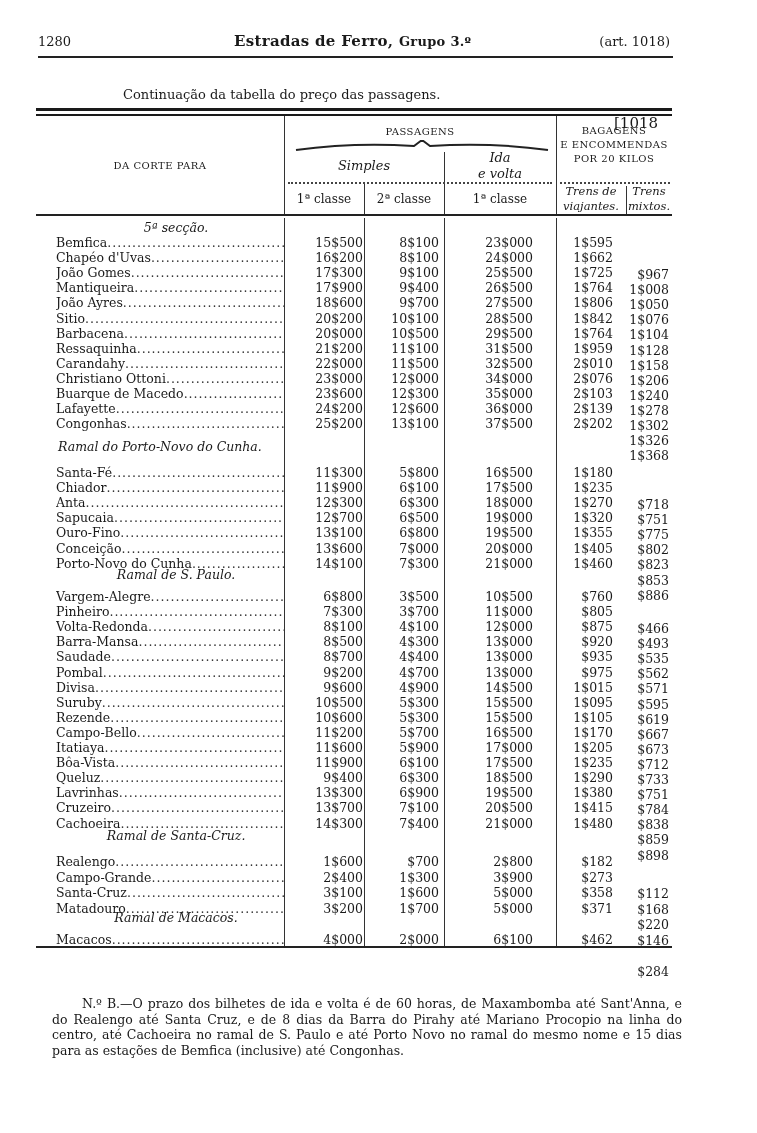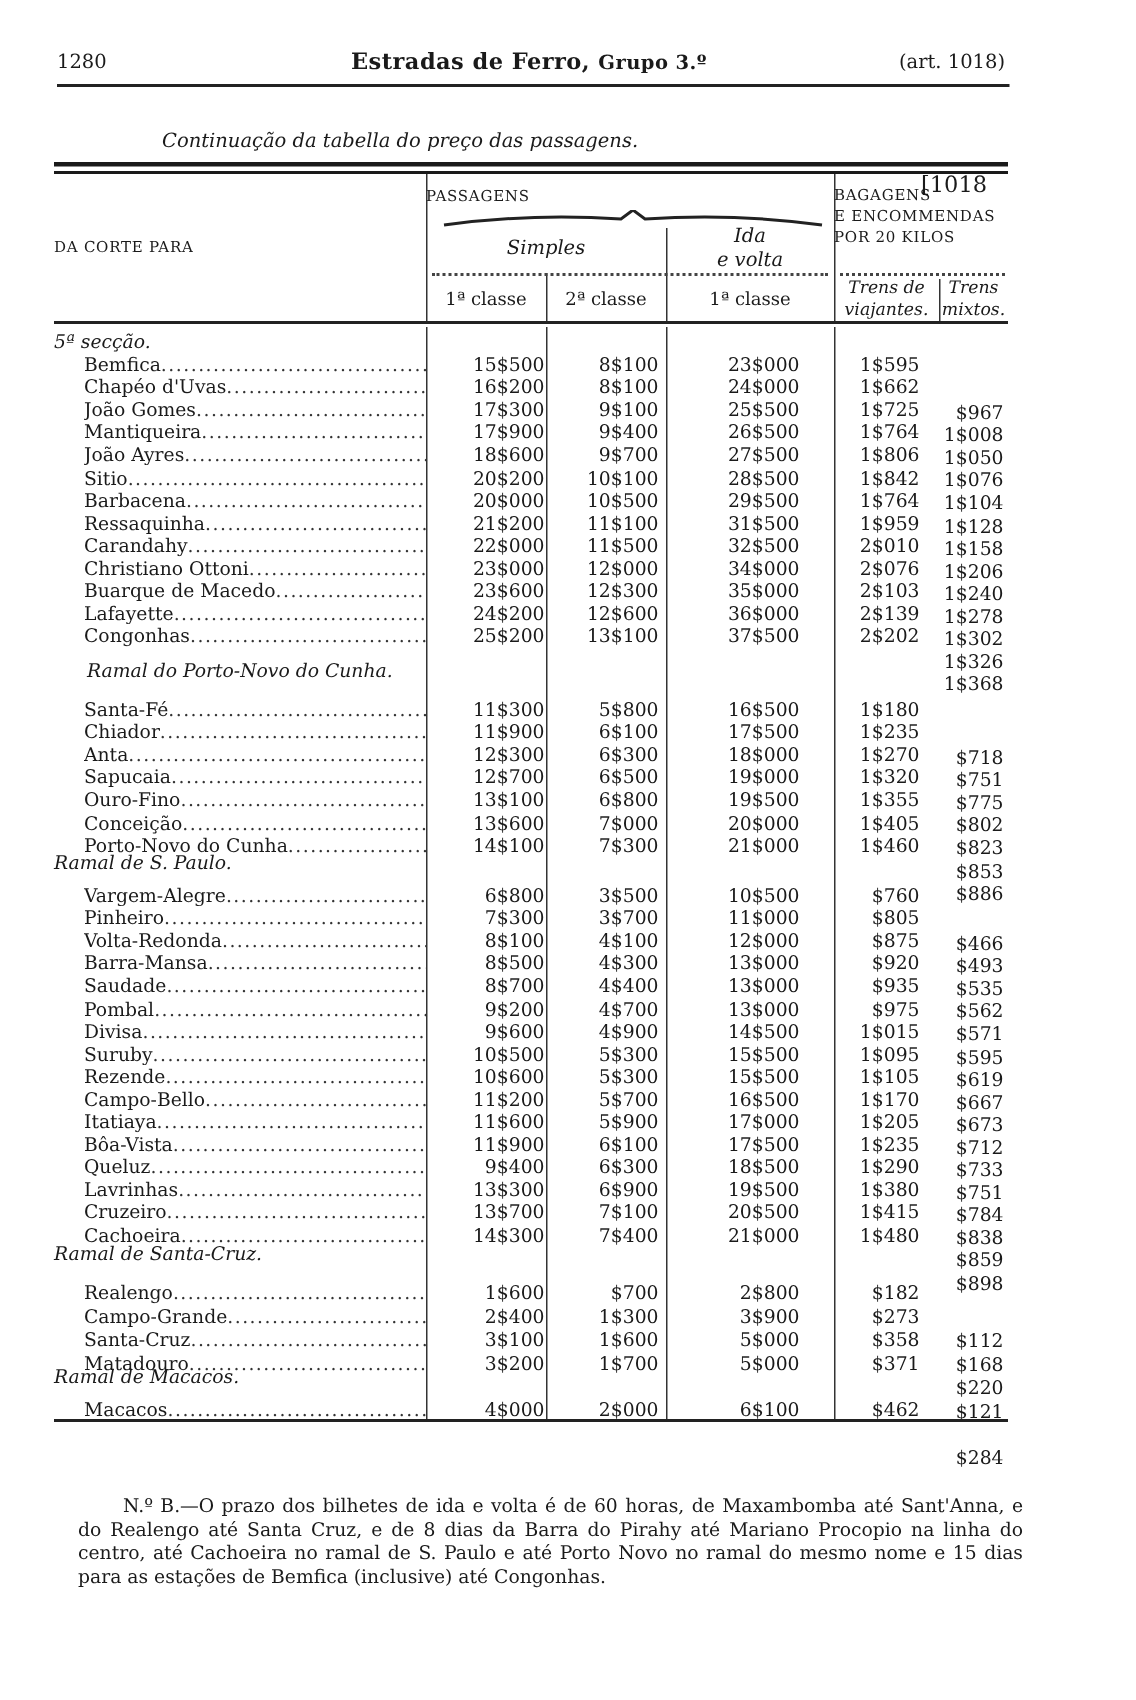--- a/index.html
+++ b/index.html
@@ -7,50 +7,50 @@
          font-family:"DejaVu Serif","Liberation Serif",serif; color:#1a1a1a; }
   .page { position:absolute; left:0; top:0; width:757px; height:1133px; }
 
   .running-head { position:absolute; left:38px; top:34px; width:632px; height:20px; }
   .rh-page { position:absolute; left:0; top:0; font-size:13px; }
   .rh-title { position:absolute; left:196px; top:-2px; font-size:15px; font-weight:bold; letter-spacing:0.3px; }
   .rh-title .grupo { font-weight:bold; font-size:13px; }
   .rh-art { position:absolute; right:0; top:0; font-size:13px; }
   .rh-rule { position:absolute; left:38px; top:56px; width:635px; height:2px; background:#222; }
 
-  .subtitle { position:absolute; left:108px; top:87px; font-style:italic; font-size:13px; }
+  .subtitle { position:absolute; left:123px; top:87px; font-size:13px; }
   .article-num { position:absolute; left:614px; top:87px; font-size:15px;margin-top:27px; }
 
   .double-rule { position:absolute; left:36px; width:636px; background:#1a1a1a; }
   .r1 { top:108px; height:3px; }
   .r2 { top:114px; height:1.5px; }
 
   .table { position:absolute; left:36px; top:116px; width:636px; }
   .vline { position:absolute; width:1px; background:#333; }
 
-  .h-label { position:absolute; font-size:10px; letter-spacing:0.5px; text-align:left; }
+  .h-label { position:absolute; font-size:10px; letter-spacing:0.5px; text-align:center; }
   .h-italic { position:absolute; font-style:italic; font-size:13px; text-align:center; }
   .h-cls { position:absolute; font-size:12px; text-align:center; }
   .h-small-italic { position:absolute; font-style:italic; font-size:11.5px; text-align:center; line-height:15px; }
   .wavy { position:absolute; height:4px; border-bottom:2px dotted #444; }
   .brace { position:absolute; }
 
   .header-bottom { position:absolute; left:36px; top:214px; width:636px; height:2px; background:#222; }
 
   .rows { position:absolute; left:36px; top:218px; width:636px; }
   .row { position:absolute; left:0; width:636px; height:14px; font-size:12.5px; line-height:14px; }
   .row .name { position:absolute; left:20px; width:228px; white-space:nowrap; overflow:hidden; }
   .row .name .dots { color:#333; letter-spacing:1px; }
   .row .v { position:absolute; text-align:right; }
   .v1 { left:255px; width:72px; }
   .v2 { left:335px; width:68px; }
   .v3 { left:420px; width:77px; }
   .v4 { left:505px; width:72px; }
   .v5 { left:580px; width:53px;margin-top:32px; }
-  .section { position:absolute; left:0; width:248px; height:15px; font-style:italic; font-size:12.5px; line-height:15px; }
+  .section { position:absolute; left:16px; width:248px; height:15px; font-style:italic; font-size:12.5px; text-align:center; line-height:15px; }
 
   .bottom-rule { position:absolute; left:36px; top:946px; width:636px; height:2px; background:#222; }
 
   .note { position:absolute; left:52px; top:964px; width:630px; font-size:12.5px; line-height:15.5px; text-align:justify;margin-top:32px; }
   .note p { margin:0; text-indent:30px; }
 </style>
 </head>
 <body>
 
 <div class="page">
@@ -432,21 +432,21 @@
           <div class="v v3">5$000</div>
           <div class="v v4">$358</div>
           <div class="v v5">$220</div>
         </div>
         <div class="row" style="top: 683.5px;">
           <div class="name"><span>Matadouro</span><span class="dots">............................................................</span></div>
           <div class="v v1">3$200</div>
           <div class="v v2">1$700</div>
           <div class="v v3">5$000</div>
           <div class="v v4">$371</div>
-          <div class="v v5">$121</div>
+          <div class="v v5">$146</div>
         </div>
       </div>
 
     <div class="section" style="top:692px;">Ramal de Macacos.</div>
     <div id="sec4">
         <div class="row" style="top: 715px;">
           <div class="name"><span>Macacos</span><span class="dots">............................................................</span></div>
           <div class="v v1">4$000</div>
           <div class="v v2">2$000</div>
           <div class="v v3">6$100</div>

